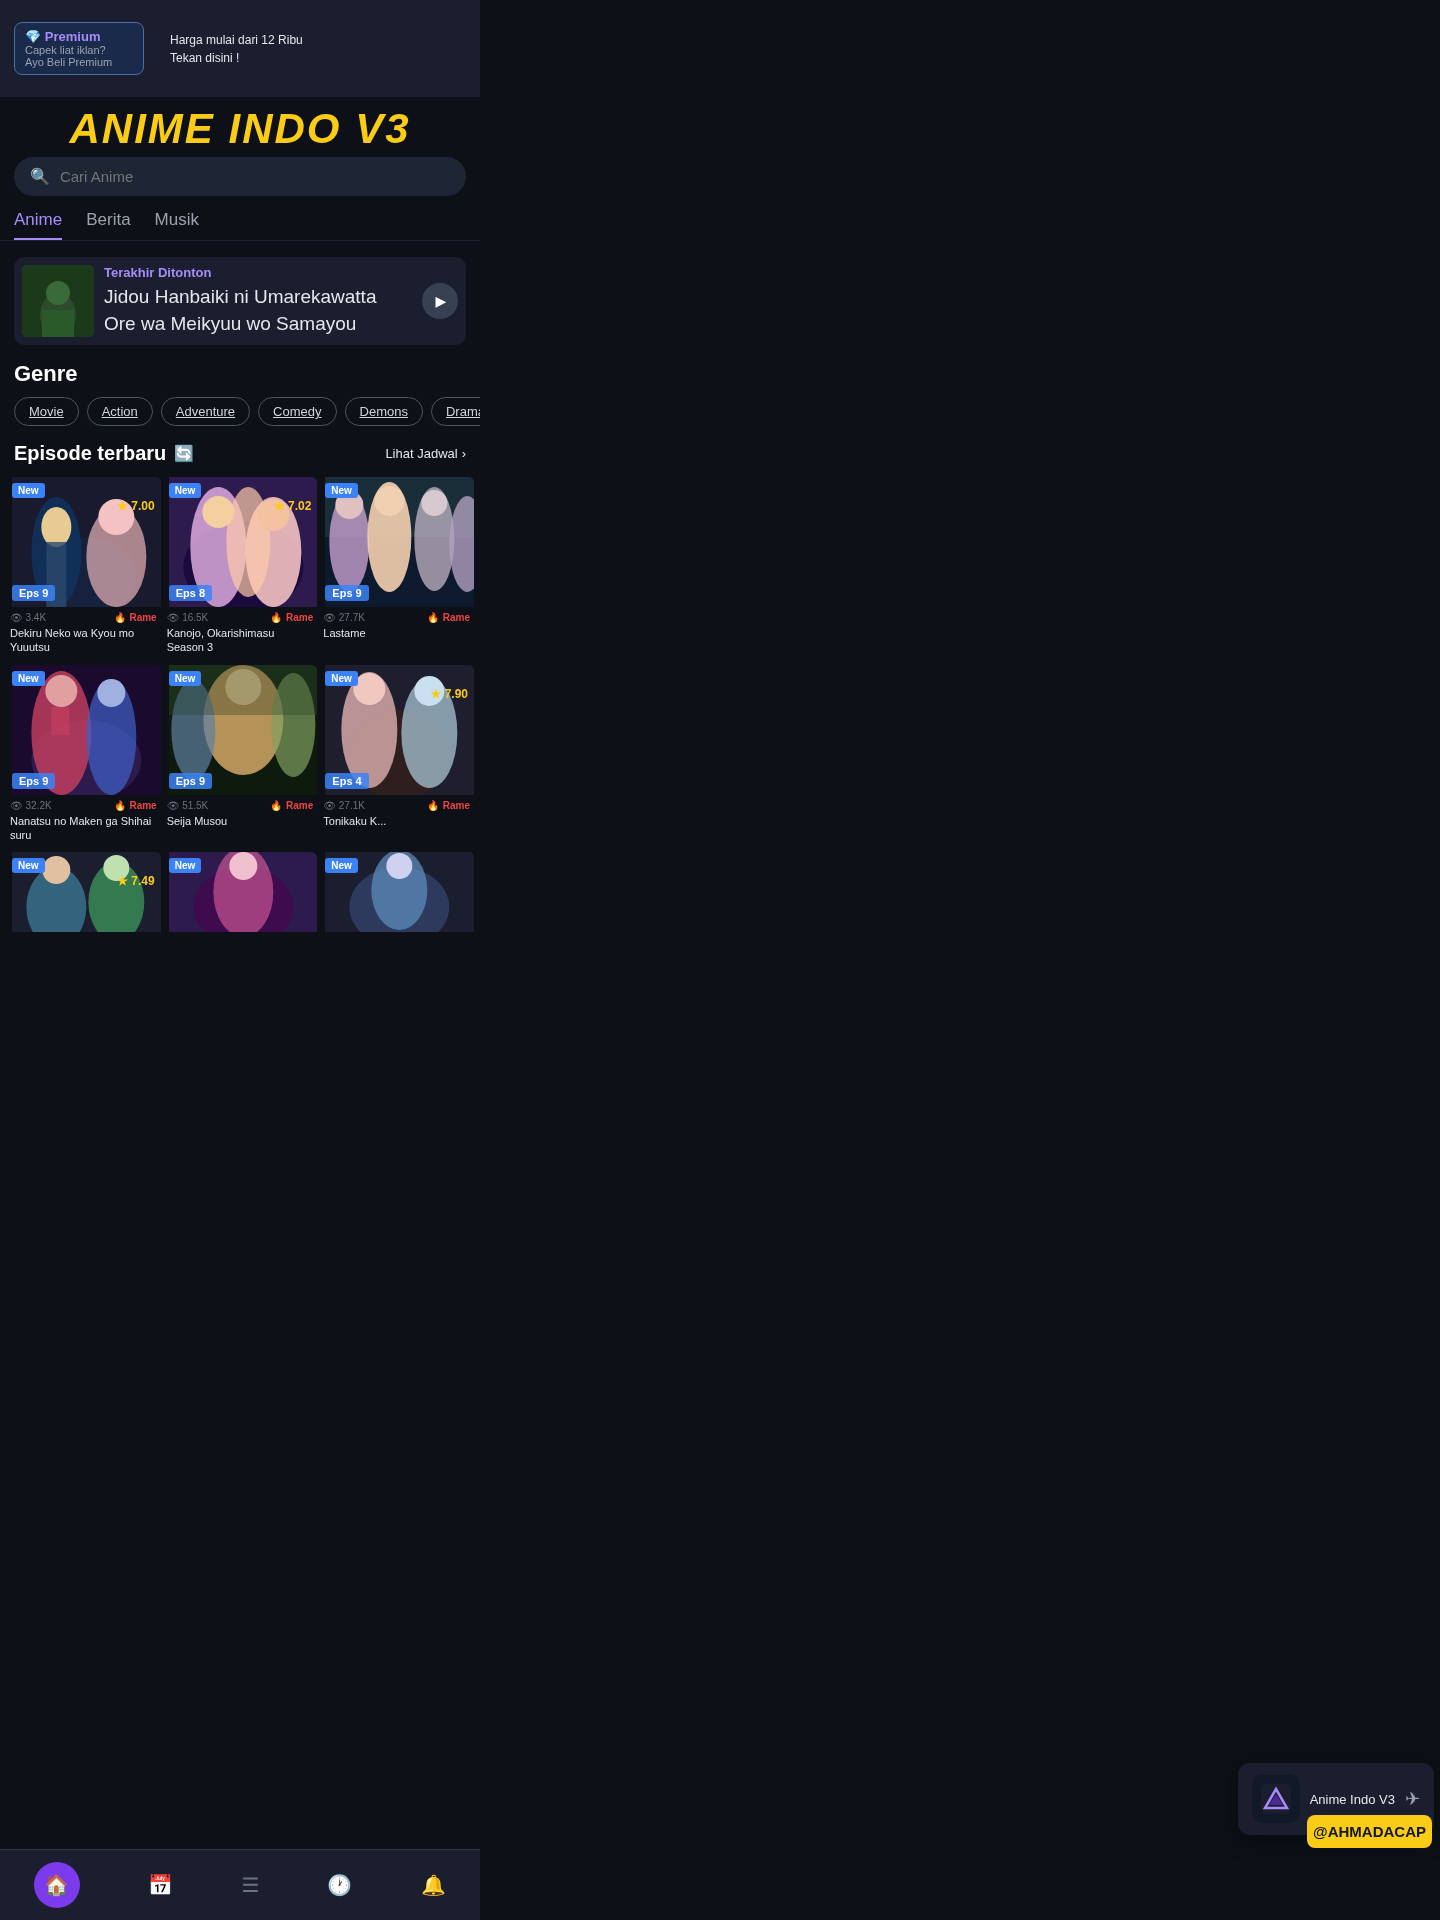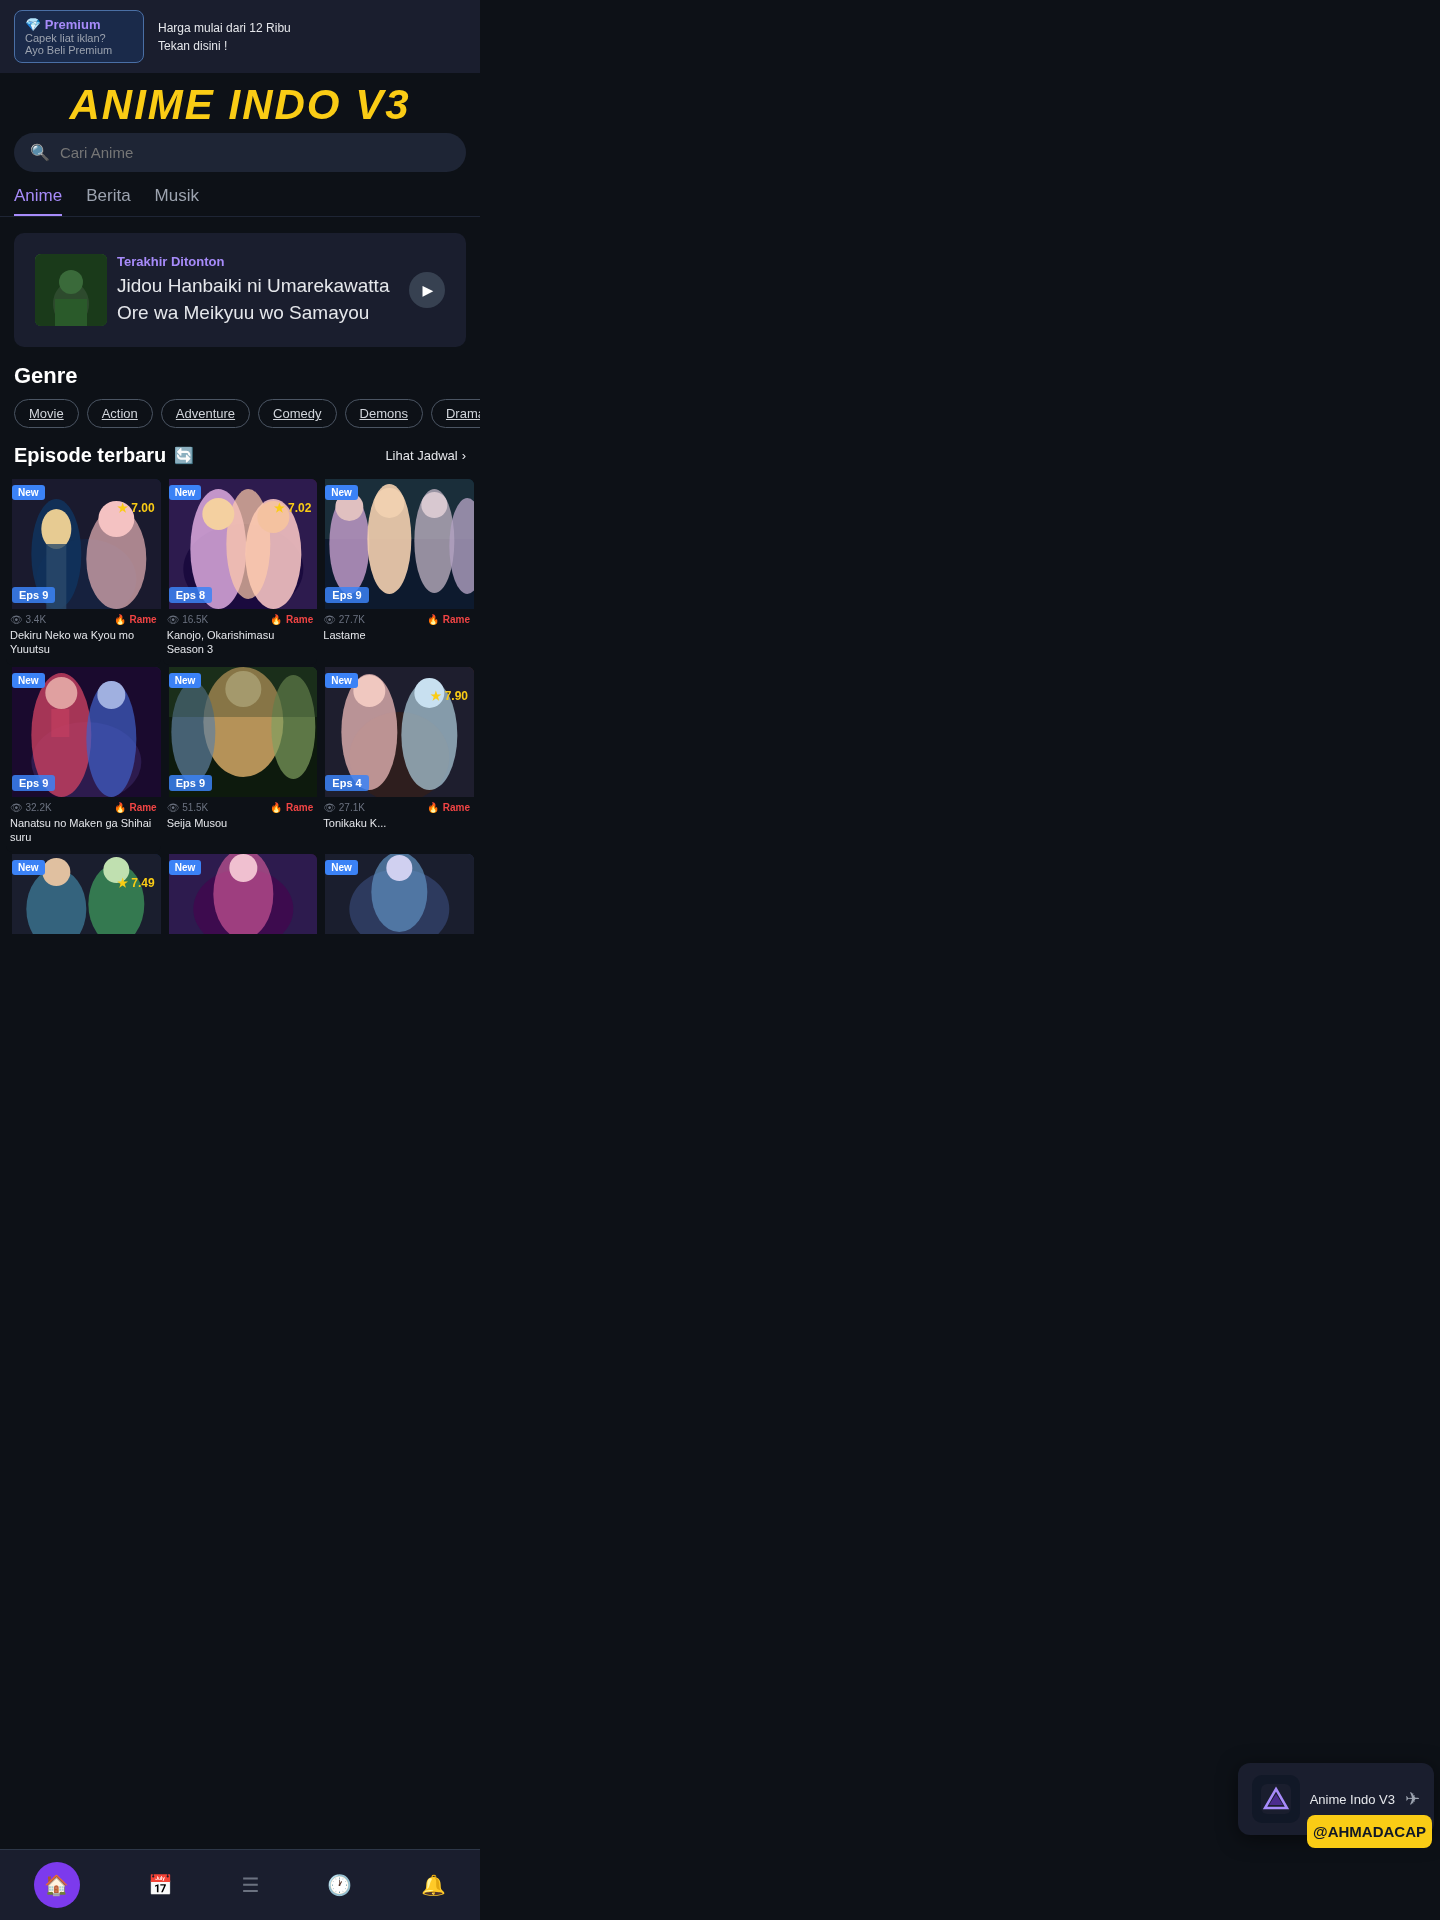--- a/index.html
+++ b/index.html
@@ -12,22 +12,22 @@
       min-height: 1000px;
       overflow-x: hidden;
       position: relative;
     }
 
     
     .premium-bar {
       background-color: #1a1e2e;
       display: flex;
       align-items: center;
-      padding: 10px 14px;
-      gap: 14px;
+      padding: 22px 14px;
+      gap: 26px;
     }
     .premium-badge {
       background-color: #1a2a4a;
       border: 1px solid #4a6fa5;
       border-radius: 8px;
       padding: 6px 10px;
       display: flex;
       flex-direction: column;
       align-items: flex-start;
       min-width: 130px;
@@ -109,21 +109,21 @@
       border-bottom: 2px solid #a78bfa;
     }
 
     
     .last-watched {
       margin: 0 14px 16px;
       background-color: #1a1e2e;
       border-radius: 10px;
       display: flex;
       align-items: center;
-      padding: 21px;
+      padding: 8px;
       gap: 10px;
     }
     .last-watched-thumb {
       width: 72px;
       height: 72px;
       border-radius: 6px;
       background: linear-gradient(135deg, #2d4a2d 0%, #3a6b3a 50%, #1a3a1a 100%);
       flex-shrink: 0;
       display: flex;
       align-items: center;

